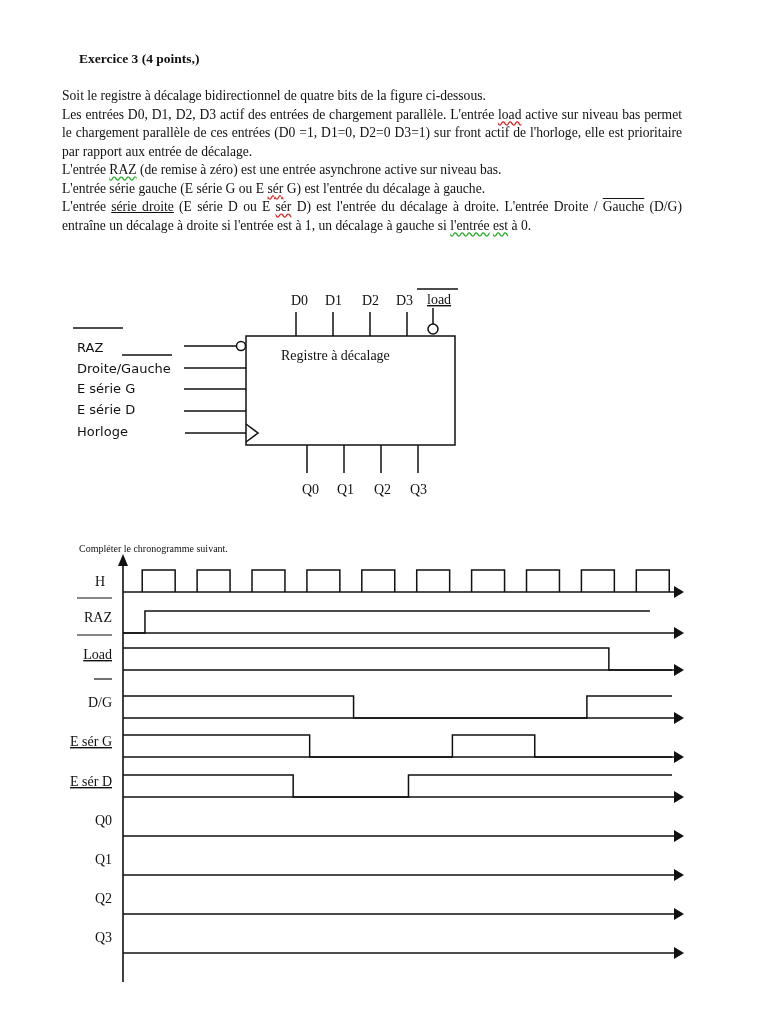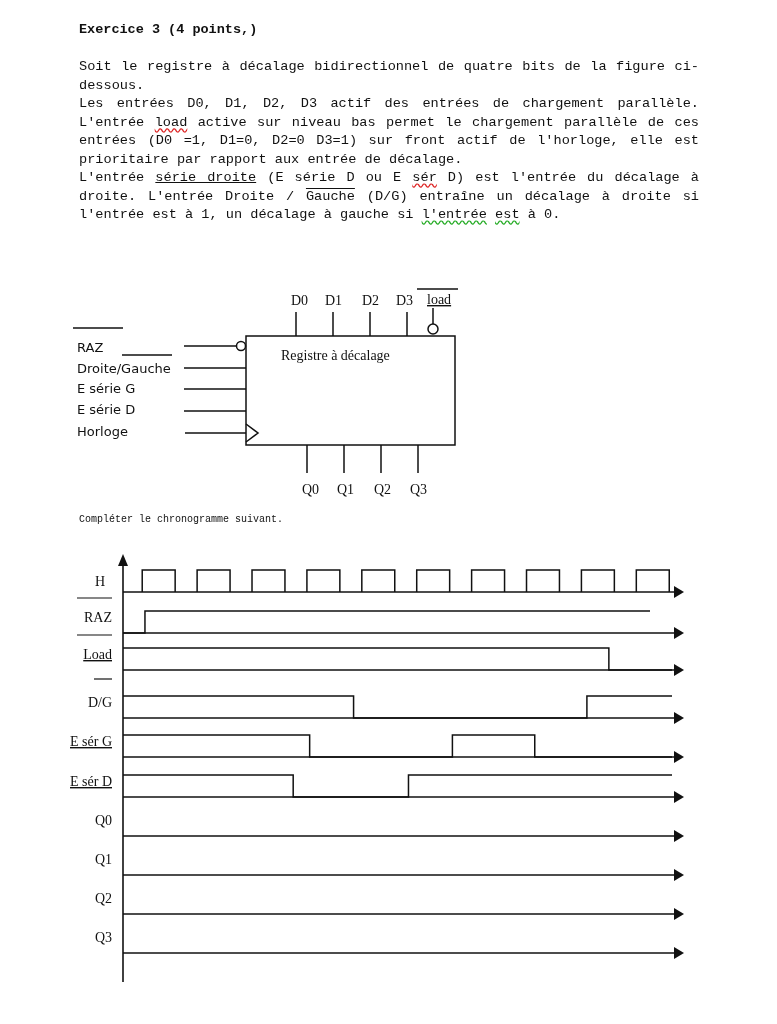--- a/index.html
+++ b/index.html
@@ -1,37 +1,39 @@
 <!DOCTYPE html>
 <html><head>
 <meta charset="utf-8">
 <style>
   html, body { margin:0; padding:0; background:#fff; }
   body { width:777px; height:1024px; position:relative; overflow:hidden; color:#111; }
-  .sans { font-family: Liberation Mono, monospace; }
+  .sans { font-family: Liberation Serif, serif; margin-top: 29px; }
   #title { position:absolute; left:79px; top:22px; font-size:13.5px; font-weight:bold; }
-  #intro { position:absolute; left:79px; top:58px; width:620px; font-size:13.6px; line-height:18.5px; text-align:justify; }
+  #intro { position:absolute; left:62px; top:58px; width:620px; font-size:13.6px; line-height:18.5px; text-align:justify; }
   #intro p { margin:0; }
   .ov { text-decoration: overline; }
   .wavy-red { text-decoration: underline wavy #d22; text-underline-offset:2px; }
   .wavy-green { text-decoration: underline wavy #2a2; text-underline-offset:2px; }
   .ul { text-decoration: underline; }
   #complete { position:absolute; left:79px; top:514px; font-size:10px; }
   svg { position:absolute; left:0; top:0; }
   .lbl { font-family:"Liberation Serif", serif; font-size:14px; fill:#111; }
   .lbls { font-family:"DejaVu Sans", sans-serif; font-size:13px; fill:#111; }
 </style>
 </head>
 <body>
 
 <div id="title" class="sans">Exercice 3 (4 points,)</div>
 
 <div id="intro" class="sans">
   <p><span>Soit le registre à décalage bidirectionnel de quatre bits de la figure ci-dessous.</span></p>
   <p><span>Les entrées D0, D1, D2, D3 actif des entrées de chargement parallèle. L'entrée </span><span class="wavy-red ov">load</span><span> active sur niveau bas permet le chargement parallèle de ces entrées (D0 =1, D1=0, D2=0 D3=1) sur front actif de l'horloge, elle est prioritaire par rapport aux entrée de décalage.</span></p>
+  <p><span>L'entrée </span><span class="wavy-green ov">RAZ</span><span> (de remise à zéro) est une entrée asynchrone active sur niveau bas.</span></p>
+  <p><span>L'entrée série gauche (E série G ou E </span><span class="wavy-red">sér</span><span> G) est l'entrée du décalage à gauche.</span></p>
   <p><span>L'entrée </span><span class="ul">série droite</span><span> (E série D ou E </span><span class="wavy-red">sér</span><span> D) est l'entrée du décalage à droite. L'entrée Droite / </span><span class="ov">Gauche</span><span> (D/G) entraîne un décalage à droite si l'entrée est à 1, un décalage à gauche si </span><span class="wavy-green">l'entrée</span><span> </span><span class="wavy-green">est</span><span> à 0.</span></p>
 </div>
 
 <svg width="777" height="1024" style="pointer-events:none">
   <g stroke="#111" stroke-width="1.5" fill="none">
     <rect x="246" y="336" width="209" height="109"></rect>
 
     <line x1="296" y1="312" x2="296" y2="336"></line>
     <line x1="333" y1="312" x2="333" y2="336"></line>
     <line x1="370" y1="312" x2="370" y2="336"></line>

